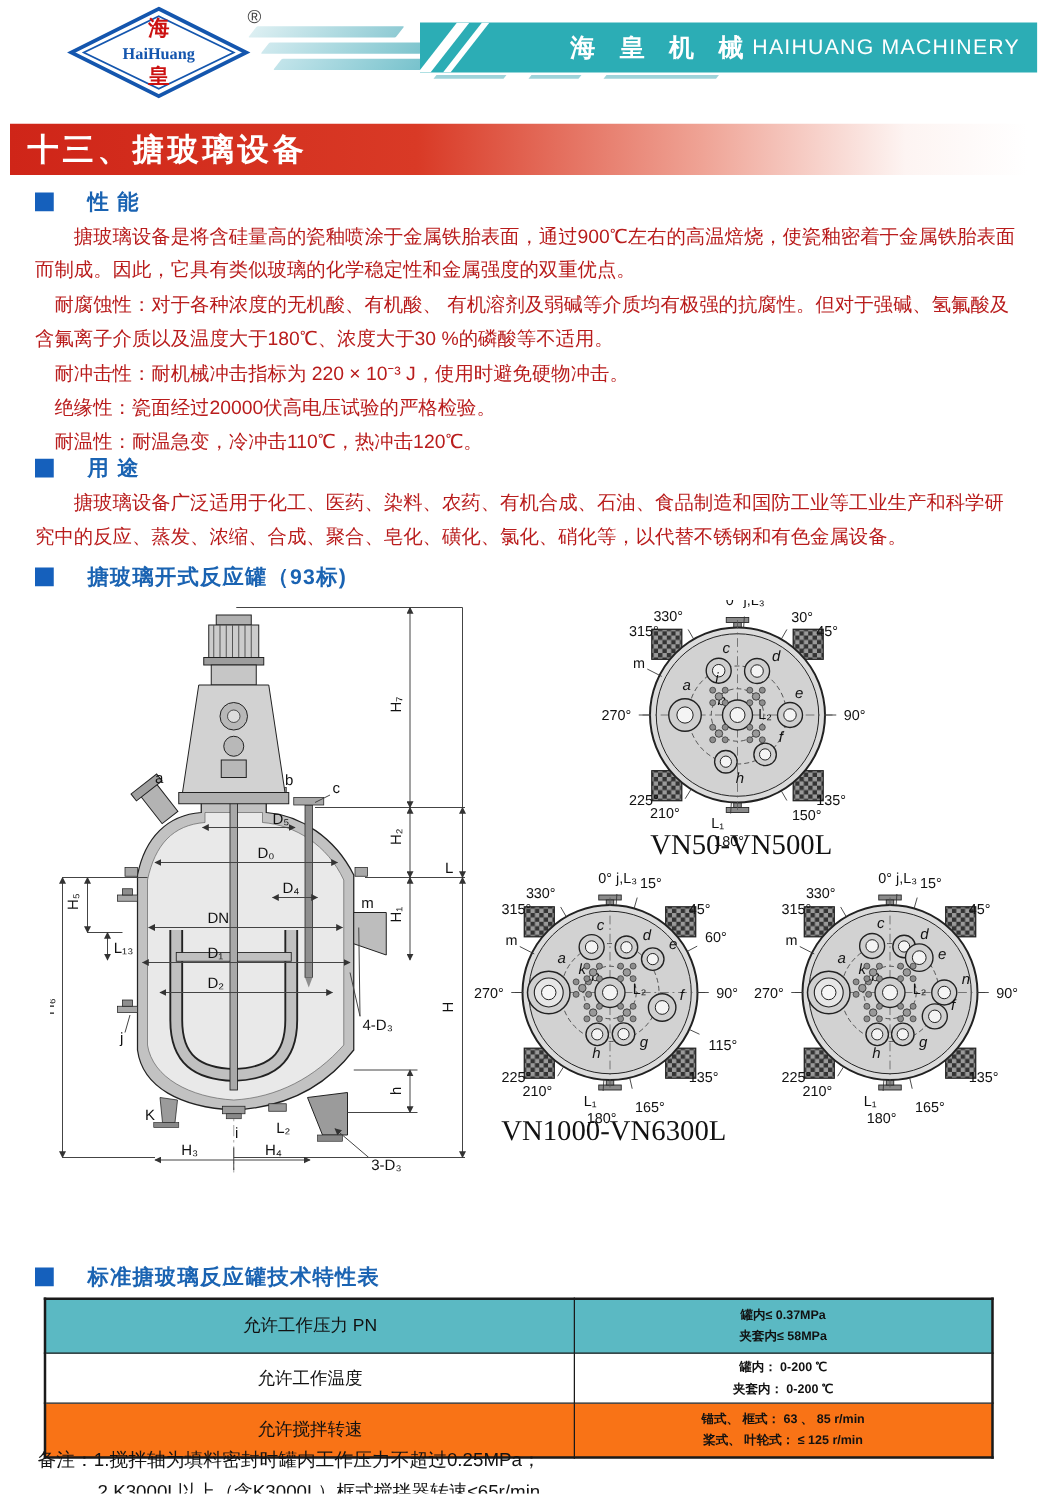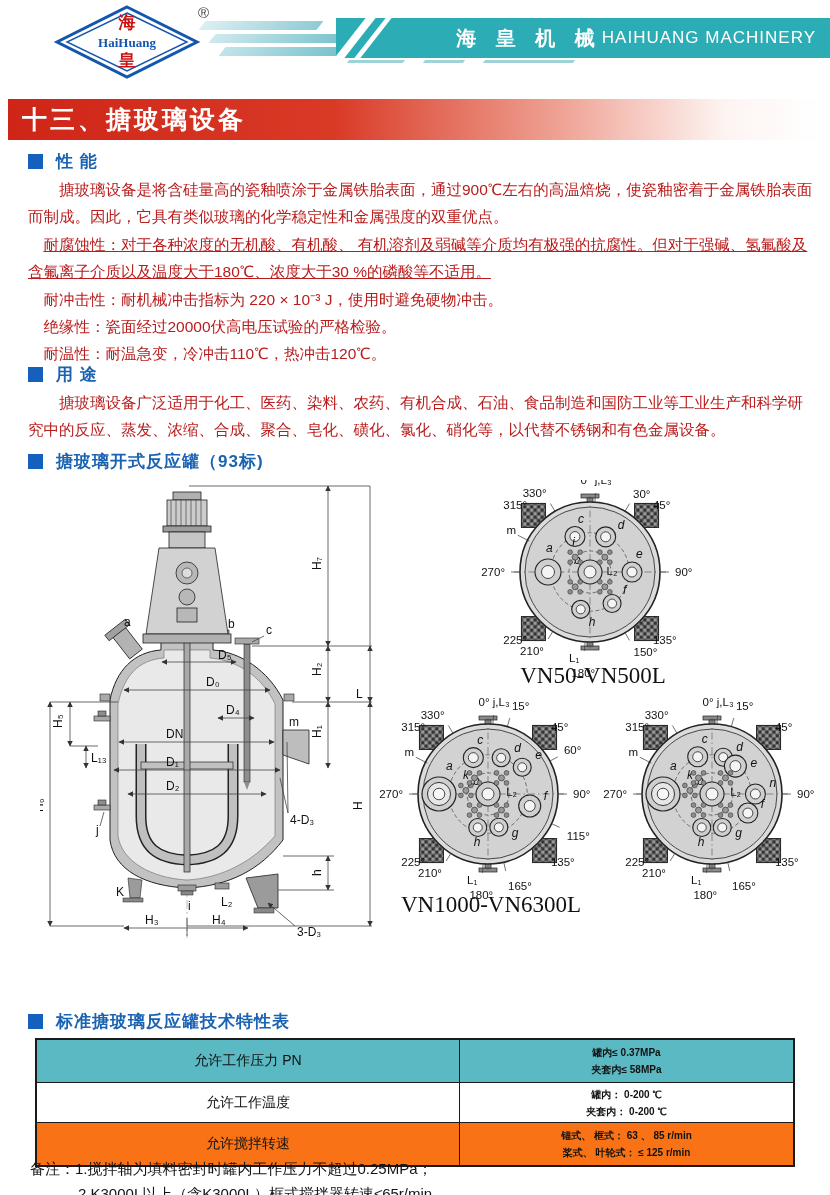--- a/index.html
+++ b/index.html
@@ -19,21 +19,21 @@
   .btext .cn{font-size:20px;letter-spacing:7px;font-weight:bold;}
   .btext .en{font-size:17px;letter-spacing:1px;}
   .bdash{position:absolute;top:42px;height:3px;background:#9ed3da;transform:skewX(-38deg);}
   .bd1{left:150px;width:56px;} .bd2{left:226px;width:40px;} .bd3{left:286px;width:90px;}
   
   .redbar{position:absolute;left:8px;top:99px;width:814px;height:41px;
           background:linear-gradient(to right,#CF2518 0%,#D93A26 40%,#EFA395 68%,#FDF4F2 88%,#fff 100%);
           display:flex;align-items:center;}
   .redbar span{color:#fff;font-size:25px;font-weight:bold;letter-spacing:3px;padding-left:14px;}
   
-  .shead{position:absolute;display:flex;align-items:center;gap:13px;}
+  .shead{position:absolute;display:flex;align-items:center;gap:27px;}
   .sq{width:15px;height:15px;background:#1560BC;flex:0 0 auto;}
   .shead b{color:#1A63B2;font-size:17px;letter-spacing:1px;font-weight:bold;}
   
   .para{position:absolute;left:28px;width:786px;font-size:15.5px;line-height:27px;color:#b91c1c;}
   .ind2{text-indent:2em;} .ind1{text-indent:1em;}
   
   .vessel{position:absolute;left:40px;top:478px;}
   .flange{position:absolute;}
   .fname{position:absolute;left:0;width:100%;text-align:center;
          font-family:"Liberation Serif",serif;font-size:23px;color:#111;}
@@ -87,21 +87,21 @@
 
   <div class="redbar">
     <span>十三、搪玻璃设备</span>
   </div>
 
   <div class="shead" style="top:150px;left:28px;">
     <span class="sq"></span>
     <b>性 能</b>
   </div>
   <div class="para ind2" style="top:176px;">搪玻璃设备是将含硅量高的瓷釉喷涂于金属铁胎表面，通过900℃左右的高温焙烧，使瓷釉密着于金属铁胎表面而制成。因此，它具有类似玻璃的化学稳定性和金属强度的双重优点。</div>
-  <div class="para ind1" style="top:231px;text-decoration:underline;">耐腐蚀性：对于各种浓度的无机酸、有机酸、 有机溶剂及弱碱等介质均有极强的抗腐性。但对于强碱、氢氟酸及含氟离子介质以及温度大于180℃、浓度大于30 %的磷酸等不适用。</div>
+  <div class="para ind1" style="top:231px;">耐腐蚀性：对于各种浓度的无机酸、有机酸、 有机溶剂及弱碱等介质均有极强的抗腐性。但对于强碱、氢氟酸及含氟离子介质以及温度大于180℃、浓度大于30 %的磷酸等不适用。</div>
   <div class="para ind1" style="top:286px;">耐冲击性：耐机械冲击指标为 220 × 10⁻³ J，使用时避免硬物冲击。</div>
   <div class="para ind1" style="top:313px;">绝缘性：瓷面经过20000伏高电压试验的严格检验。</div>
   <div class="para ind1" style="top:340px;">耐温性：耐温急变，冷冲击110℃，热冲击120℃。</div>
 
   <div class="shead" style="top:363px;left:28px;">
     <span class="sq"></span>
     <b>用 途</b>
   </div>
   <div class="para ind2" style="top:389px;">搪玻璃设备广泛适用于化工、医药、染料、农药、有机合成、石油、食品制造和国防工业等工业生产和科学研究中的反应、蒸发、浓缩、合成、聚合、皂化、磺化、氯化、硝化等，以代替不锈钢和有色金属设备。</div>
 

